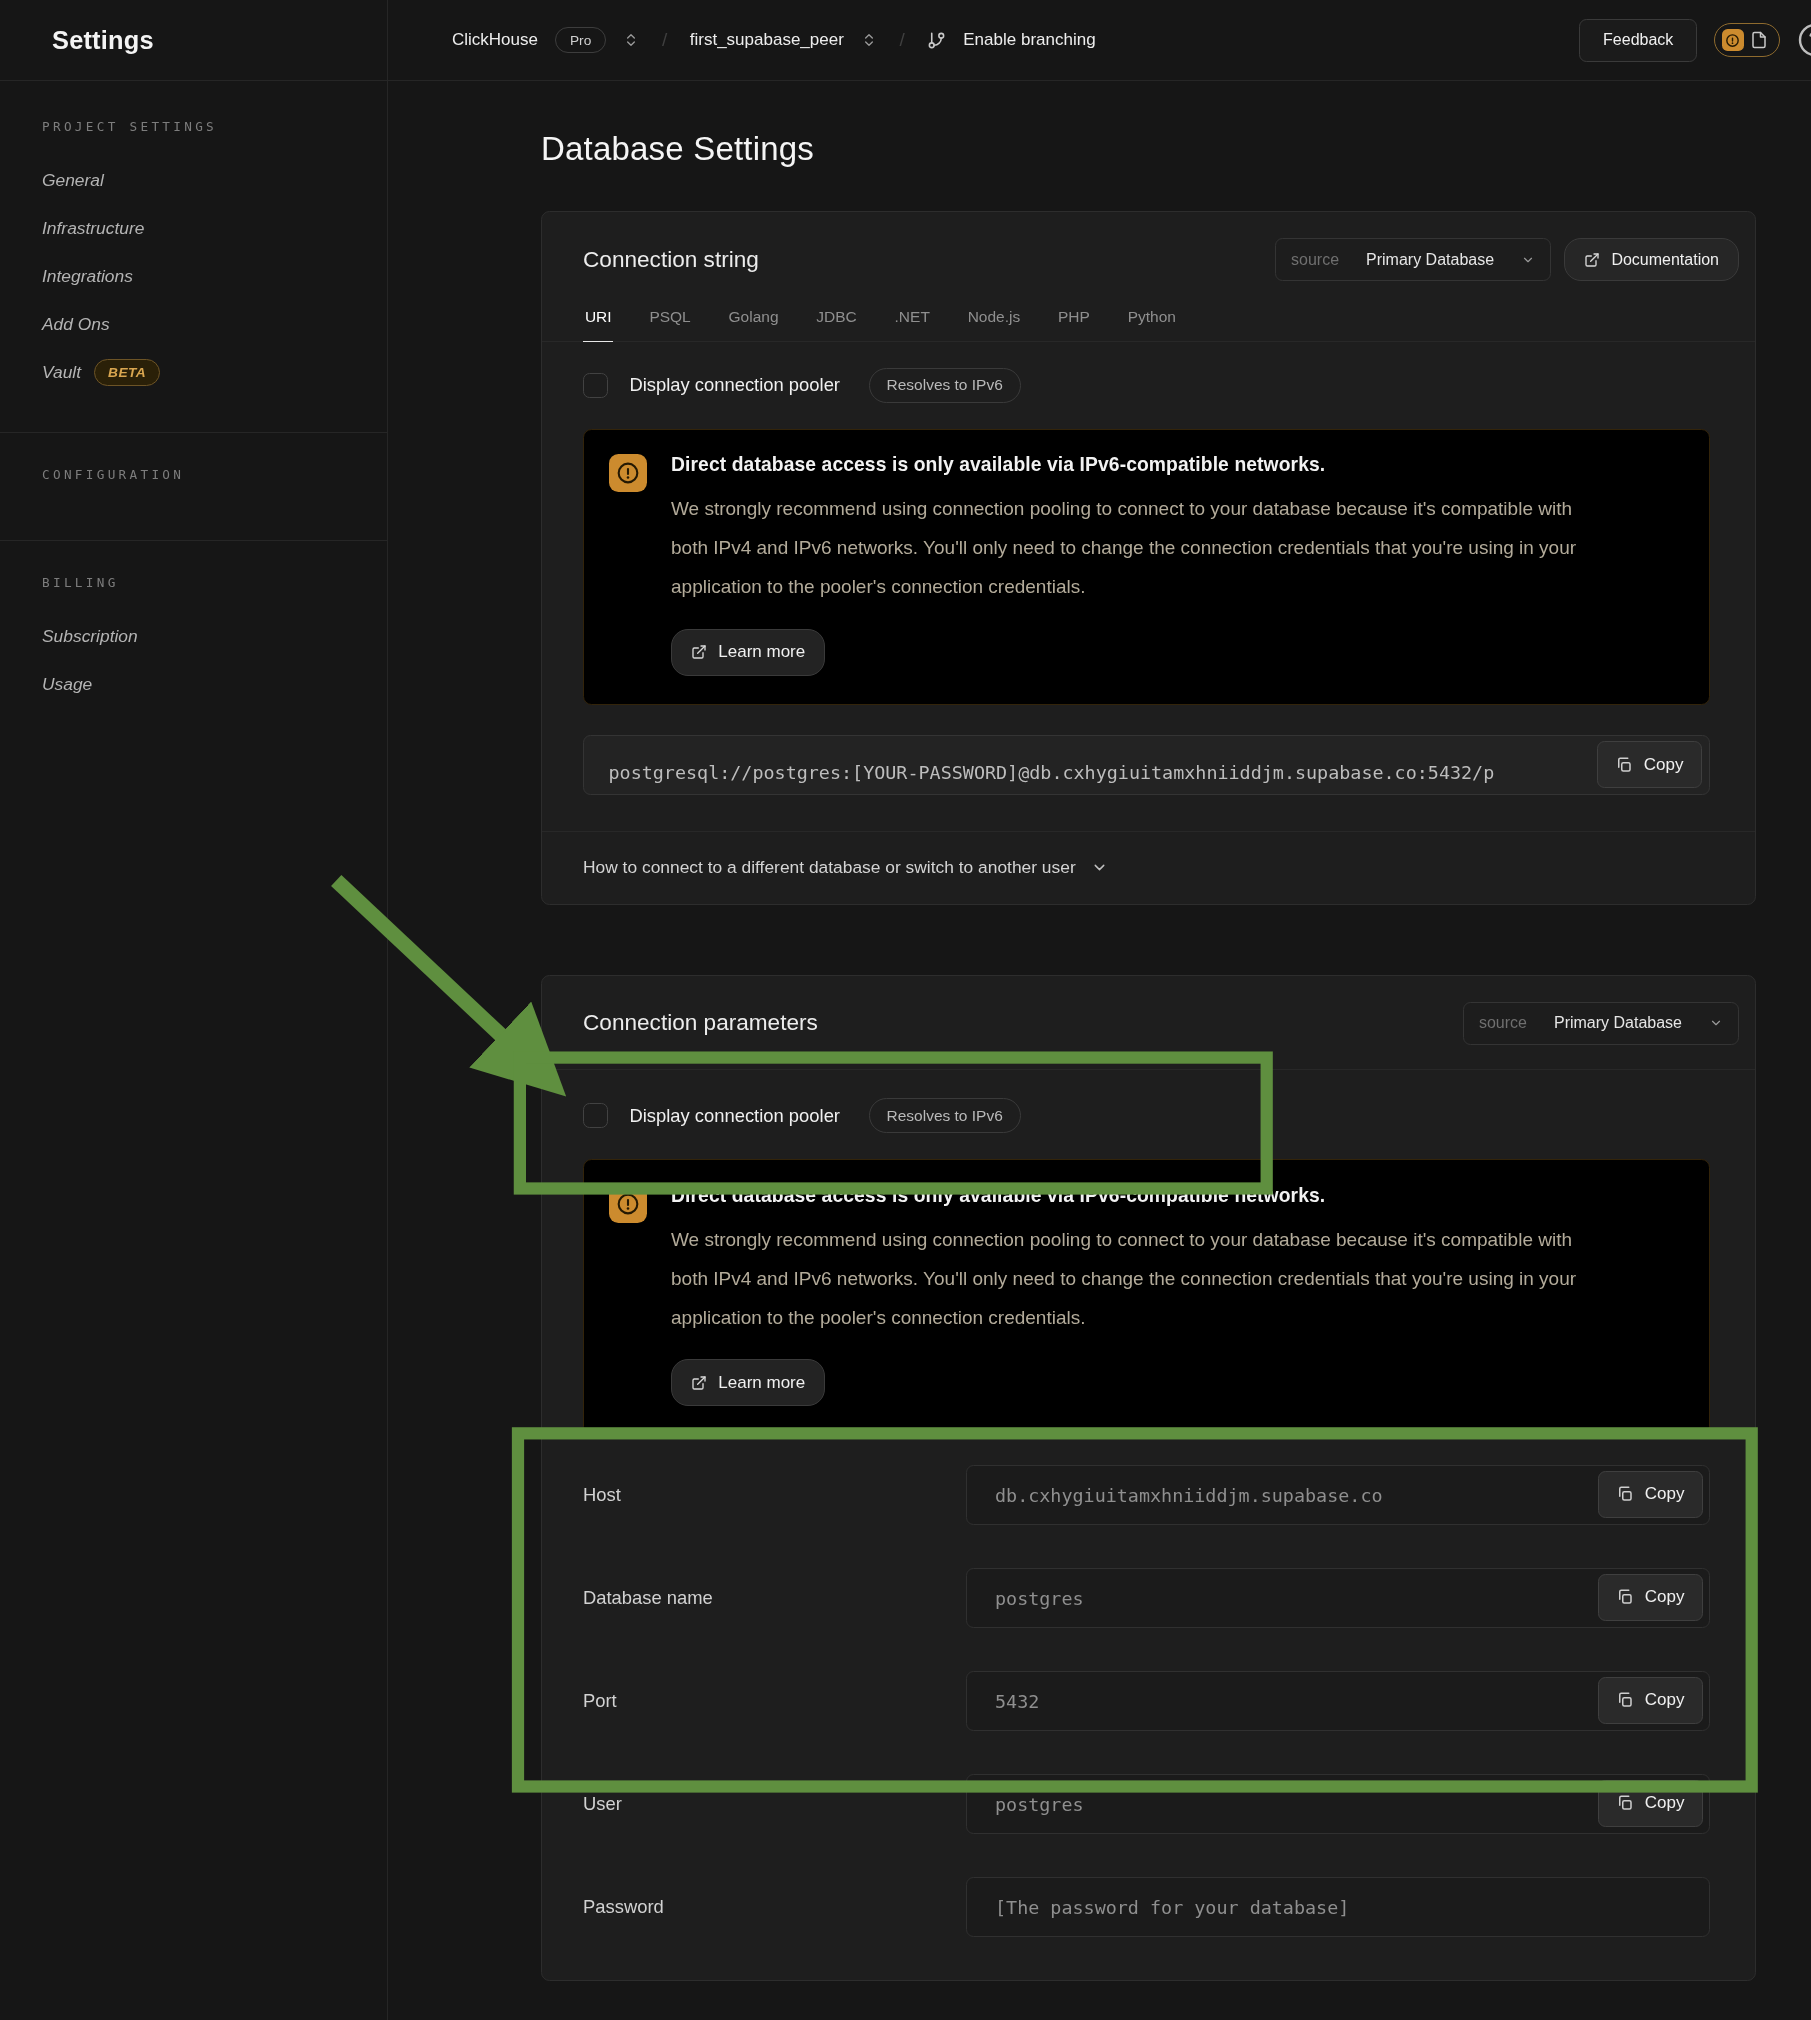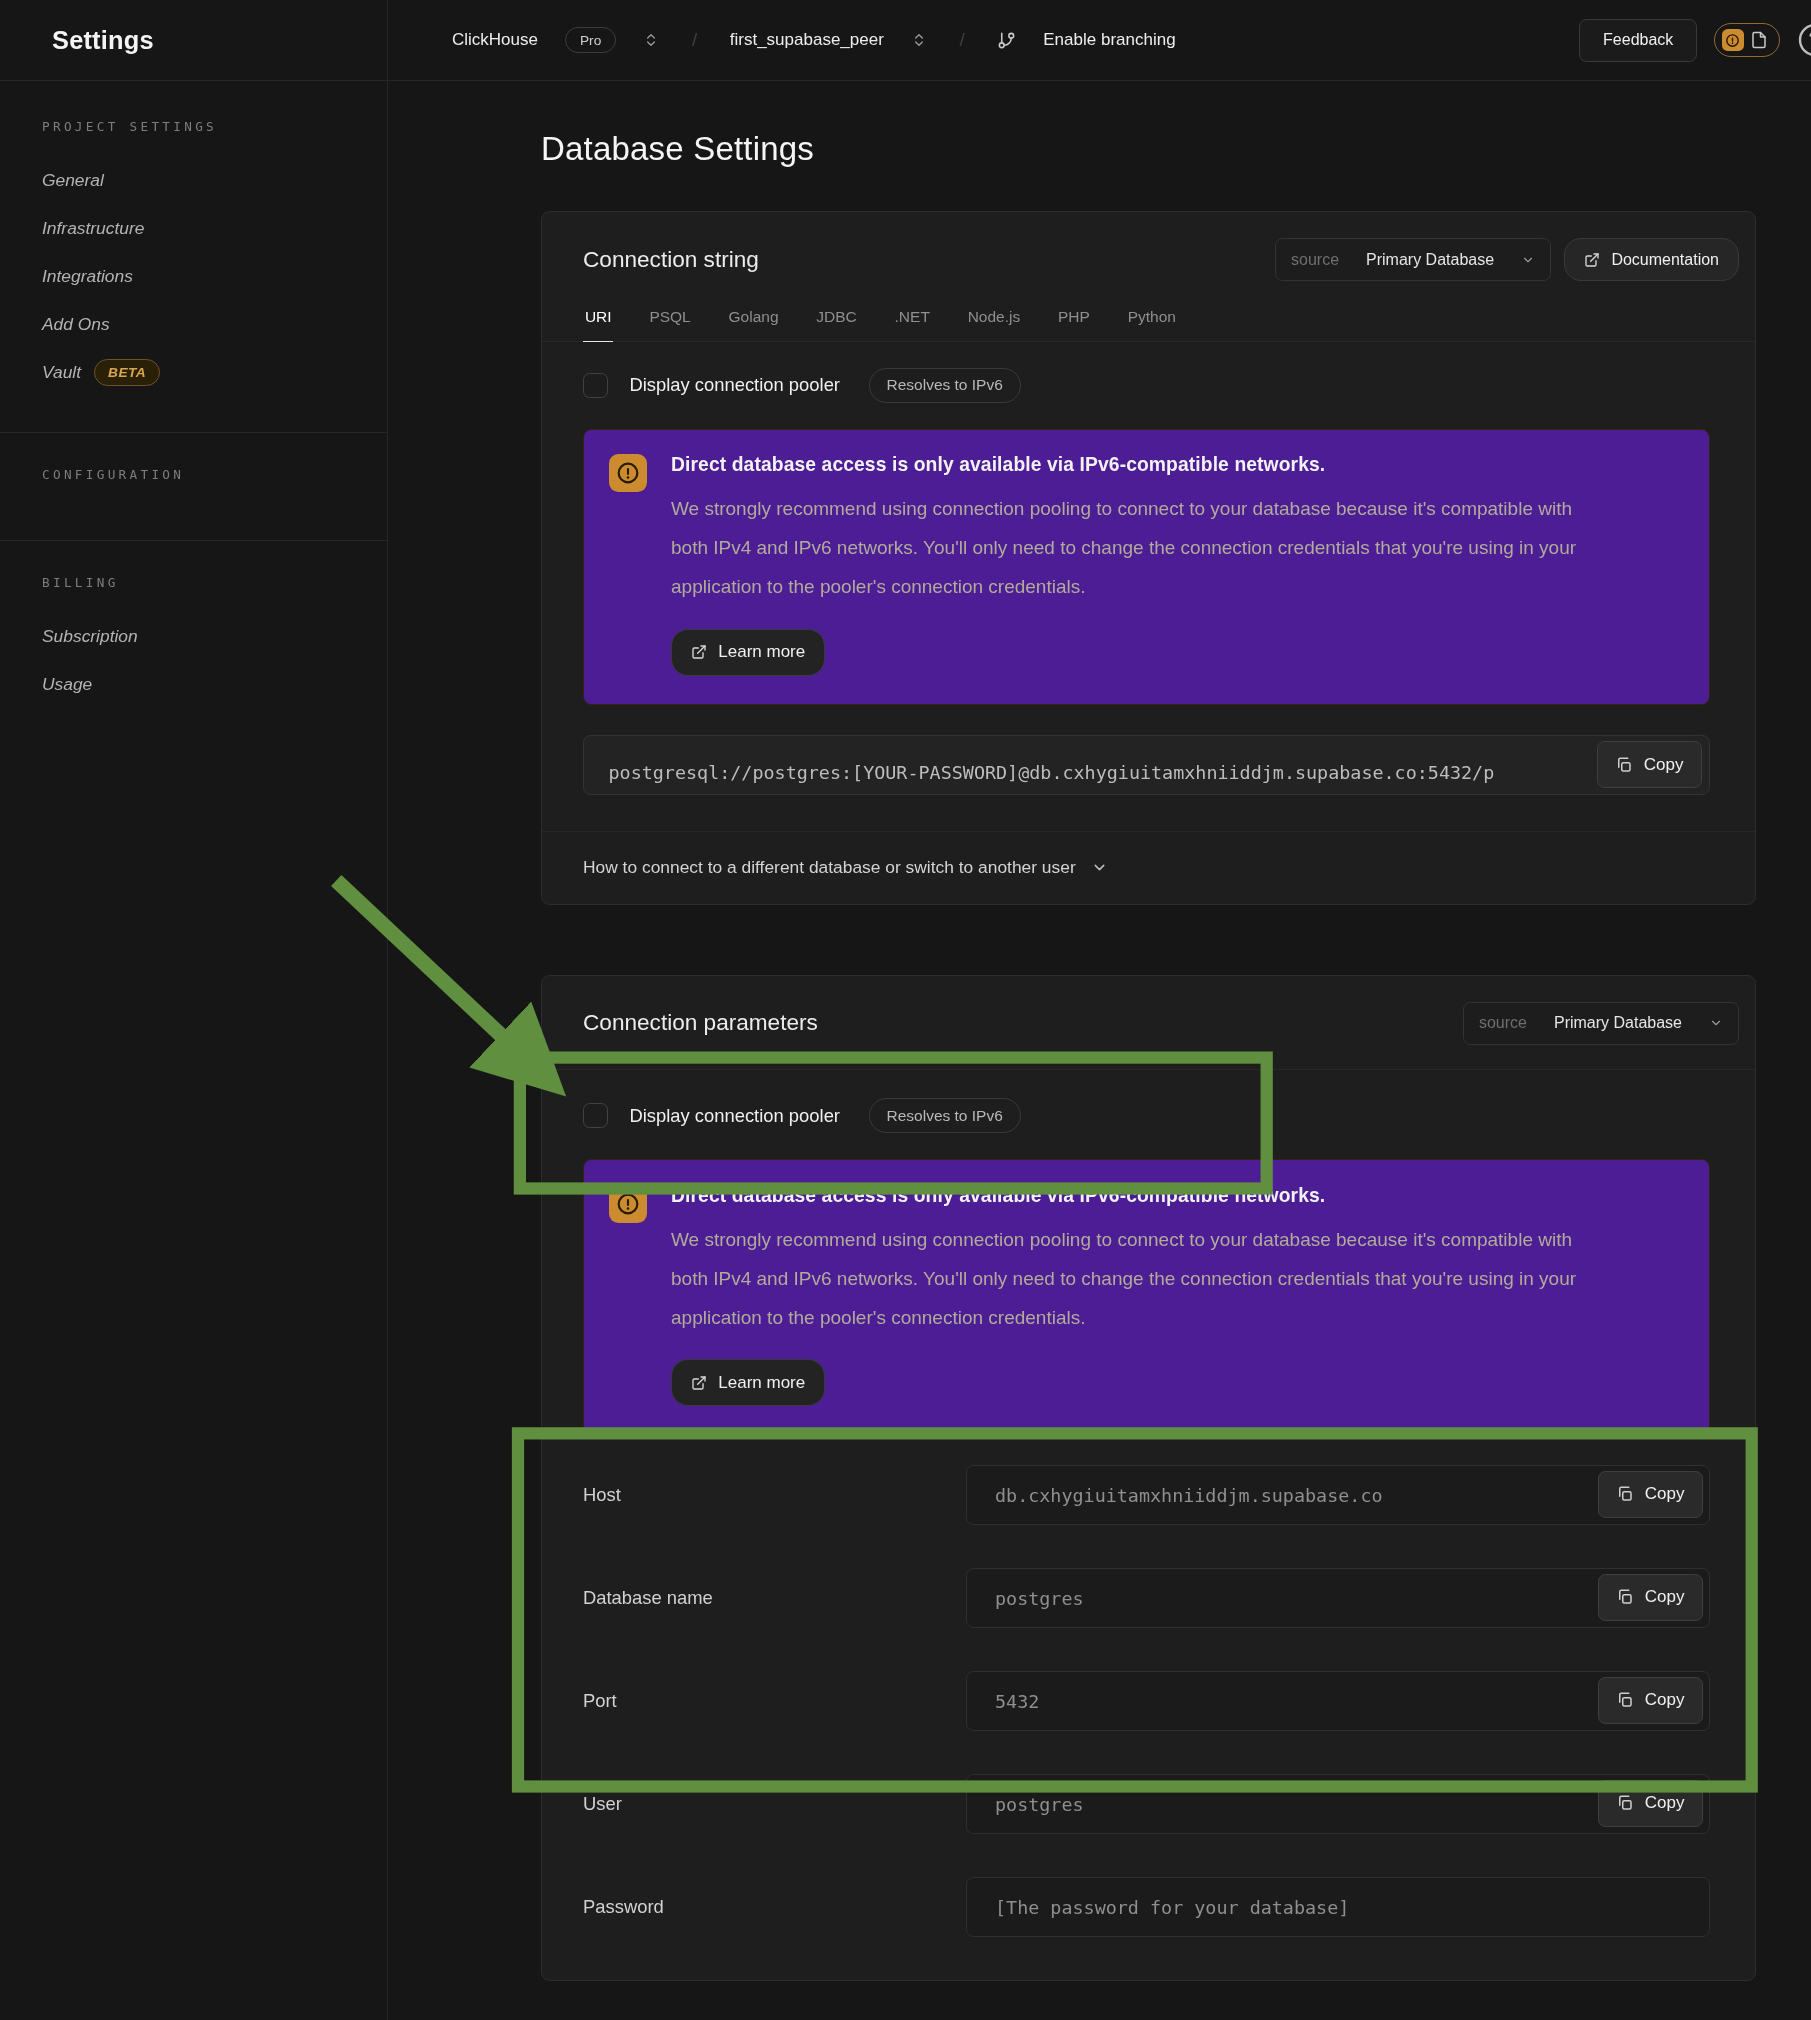--- a/index.html
+++ b/index.html
@@ -8,21 +8,21 @@
   .page {
     position:relative; width:1812px; height:2021px;
     background:#161616; color:#e8e8e8; overflow:hidden;
   }
   .mono { font-family:"DejaVu Sans Mono", monospace; }
 
   
   .top-header { height:81px; display:flex; align-items:stretch; border-bottom:0.9px solid #262626; }
   .header-left { width:388px; flex:0 0 388px; border-right:0.9px solid #262626; display:flex; align-items:center; padding-left:52px; }
   .header-left h2 { font-size:25.4px; font-weight:600; color:#f4f4f4; letter-spacing:0.2px; }
-  .header-center { flex:1; display:flex; align-items:center; padding-left:64px; gap:27px; min-width:0; }
+  .header-center { flex:1; display:flex; align-items:center; padding-left:64px; gap:17px; min-width:0; }
   .crumb-text { font-size:17px; color:#ededed; white-space:nowrap; }
   .plan-pill { font-size:13.7px; color:#cfcfcf; border:0.9px solid #3d3d3d; border-radius:15px; padding:4.7px 14px; background:transparent; }
   .crumb-sep { color:#3f3f3f; font-size:19px; padding:0 5.6px; }
   .ic { width:17px; height:17px; stroke:currentColor; fill:none; stroke-width:2; stroke-linecap:round; stroke-linejoin:round; display:block; }
   .selector-ic { color:#9a9a9a; background:none; border:none; cursor:pointer; }
   .selector-ic .ic { width:16px; height:16px; }
   .branch-ic { color:#c9c9c9; }
   .header-right { display:flex; align-items:center; gap:17px; flex:0 0 auto; padding-left:19px; }
   .feedback-btn { height:43px; padding:0 22.6px; background:#1b1b1b; border:0.9px solid #3a3a3a; border-radius:7.5px;
     color:#f0f0f0; font-size:16px; font-family:inherit; cursor:pointer; }
@@ -68,21 +68,21 @@
   .tab { background:none; border:none; font-family:inherit; font-size:15.5px; color:#8f8f8f; padding:11.3px 1.9px 15px;
     cursor:pointer; border-bottom:1.9px solid transparent; margin-bottom:-0.9px; }
   .tab.active { color:#ffffff; border-bottom-color:#e8e8e8; }
 
   .card-body { padding:26px 45px 36px 41px; }
   .pooler-row { display:flex; align-items:center; gap:21px; margin-bottom:26px; }
   .checkbox { width:25.4px; height:25.4px; border:0.9px solid #424242; border-radius:6.6px; background:#1d1d1d; cursor:pointer; flex:0 0 25.4px; }
   .pooler-label { font-size:18.4px; color:#f0f0f0; }
   .ipv6-badge { font-size:15.5px; color:#b9b9b9; border:0.9px solid #3a3a3a; border-radius:941px; padding:7.5px 17px; margin-left:7.5px; }
 
-  .warning { background:#4c1d95; border:0.9px solid #33240a; border-radius:8.5px; padding:24.5px 28px 28px 24.5px; display:flex; align-items:flex-start;margin-top:19px; }
+  .warning { background:#000000; border:0.9px solid #33240a; border-radius:8.5px; padding:24.5px 28px 28px 24.5px; display:flex; align-items:flex-start;margin-top:19px; }
   .warn-icon { width:38px; height:38px; border-radius:9.4px; background:#cc8b2e; display:flex; align-items:center; justify-content:center; flex:0 0 38px; }
   .warn-icon svg { width:28px; height:28px; }
   .warn-content { margin-left:24.5px; }
   .warn-title { font-size:19.3px; font-weight:600; color:#f2f2f2; margin-bottom:13px; letter-spacing:0.1px; }
   .warn-body { font-size:19px; color:#b3ab9a; line-height:39px; max-width:942px; }
   .learn-btn { margin-top:22.6px; height:47px; font-size:17px; background:#232323; }
 
   .code-row { margin-top:30px; position:relative; height:60px; background:#232323; border:0.9px solid #343434; border-radius:7.5px;
     display:flex; align-items:center; padding:0 132px 0 24.5px; overflow:hidden; }
   .code-text { font-size:18.4px; color:#bdbdbd; white-space:nowrap; overflow:hidden;margin-top:16px; }

